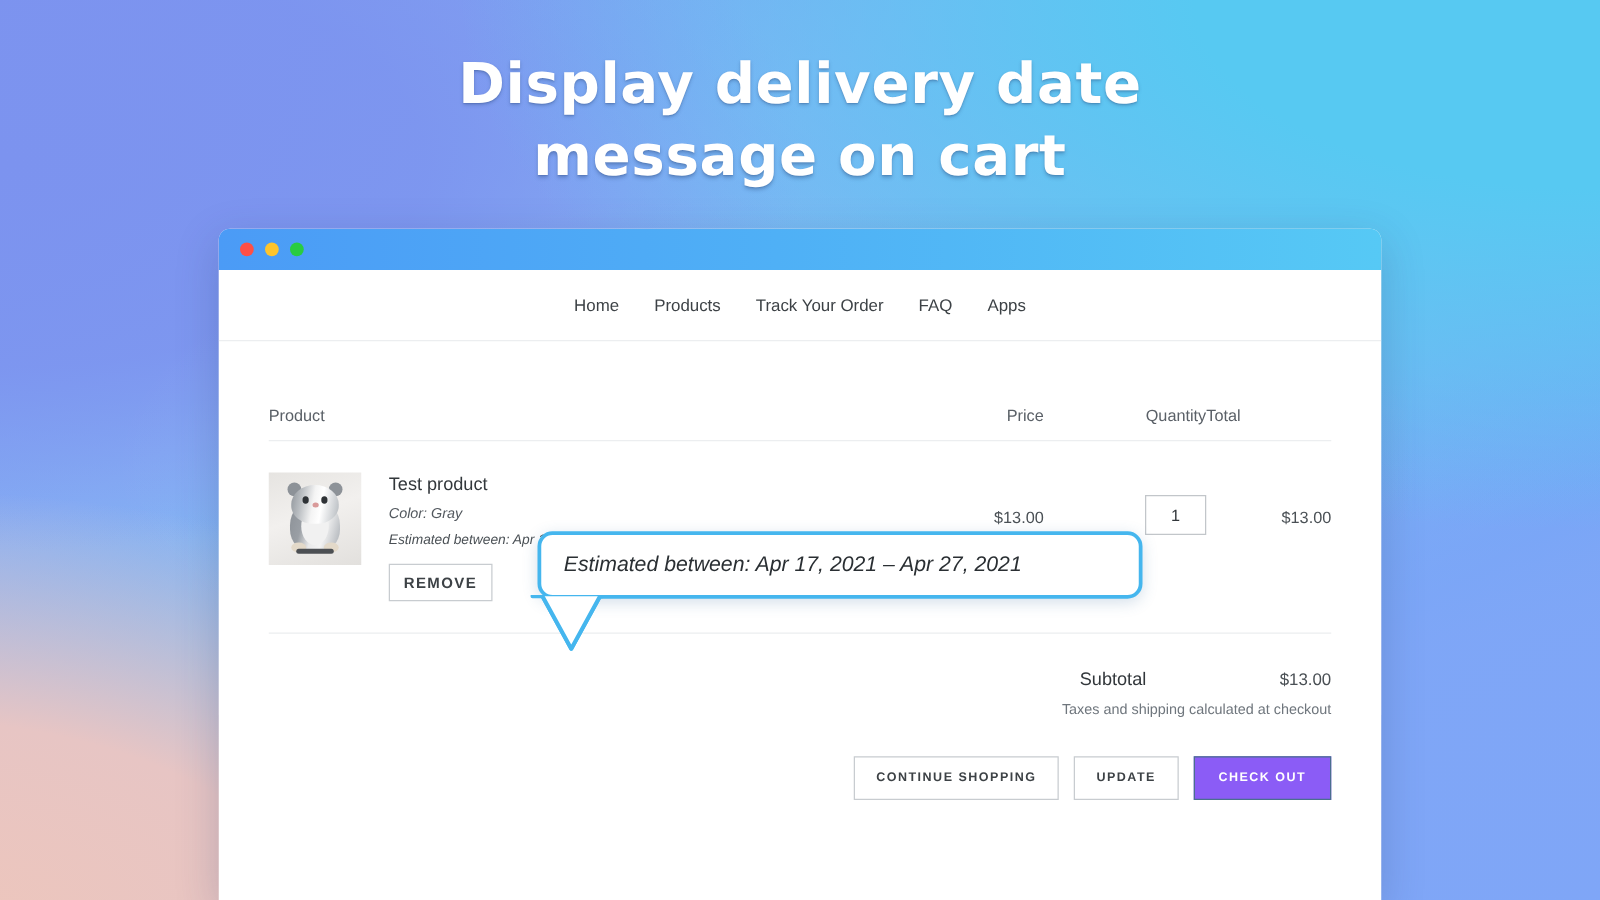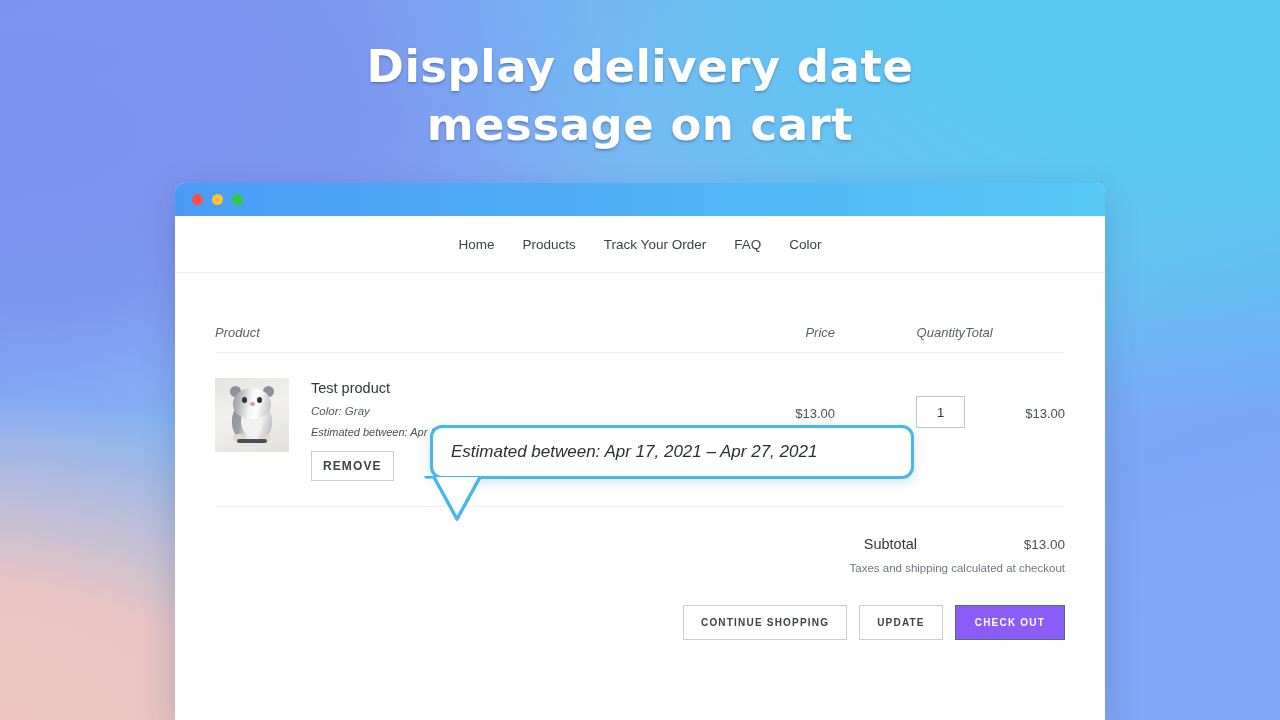--- a/index.html
+++ b/index.html
@@ -111,21 +111,20 @@
   .cart-table {
     margin-top: 52px;
   }
   .cart-head {
     display: flex;
     align-items: flex-end;
     padding-bottom: 12px;
     border-bottom: 1px solid #eceef0;
     font-size: 13px;
     color: #5a6067;
-    font-style: italic;
   }
   .col-product  { flex: 1 1 auto; }
   .col-price    { width: 120px; text-align: right; }
   .col-qty      { width: 130px; text-align: right; }
   .col-total    { width: 100px; }
 
   .cart-row {
     display: flex;
     align-items: flex-start;
     padding-top: 25px;
@@ -361,21 +360,21 @@
     <span class="dot green"></span>
   </div>
 
   <div class="viewport">
 
     <nav class="site-nav">
       <a class="nav-link">Home</a>
       <a class="nav-link">Products</a>
       <a class="nav-link">Track Your Order</a>
       <a class="nav-link">FAQ</a>
-      <a class="nav-link">Color</a>
+      <a class="nav-link">Apps</a>
     </nav>
 
     <div class="page">
 
 
       <div class="cart-table">
 
         <div class="cart-head">
           <div class="col-product">Product</div>
           <div class="col-price">Price</div>

